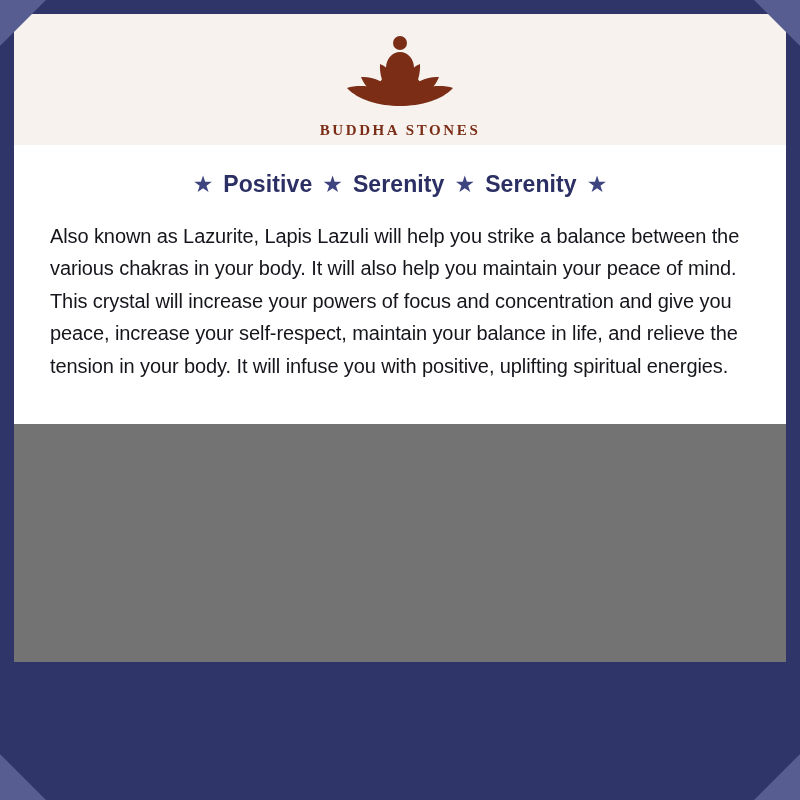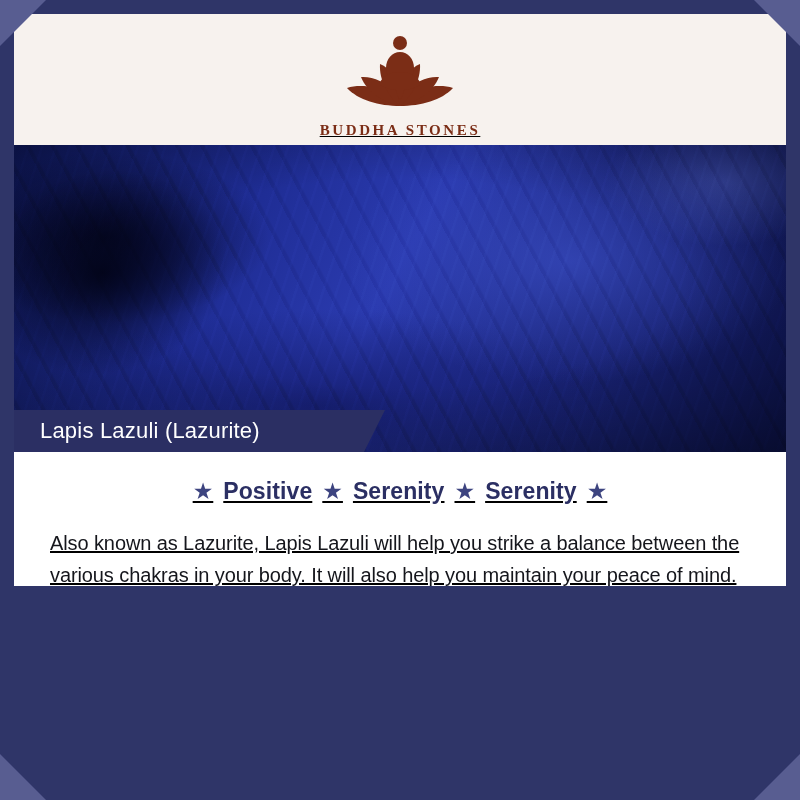--- a/index.html
+++ b/index.html
@@ -48,25 +48,24 @@
     bottom: 0; right: 0;
     border-bottom: 46px solid #585d91;
     border-left: 46px solid transparent;
   }
 
   .inner {
     position: absolute;
     left: 14px;
     top: 14px;
     width: 772px;
-    height: 572px;
+    height: 648px;
     background: #737373;
     overflow: hidden;
     z-index: 2;
-    text-decoration: underline;
   }
 
   
   .header {
     position: relative;
     height: 131px;
     background: #f7f2ee;
     display: flex;
     flex-direction: column;
     align-items: center;
@@ -268,29 +267,20 @@
               <path d="M75 22 C67 22 61 29 61 38 C61 44 64 49 69 52 L81 52 C86 49 89 44 89 38 C89 29 83 22 75 22 Z"></path>
               <path d="M54 54 C58 45 66 42 75 42 C84 42 92 45 96 54 C90 58 84 60 75 60 C66 60 60 58 54 54 Z"></path>
             </g>
           </svg>
         </span>
         <div class="brand-name">BUDDHA STONES</div>
       </div>
     </div>
 
 
-    <div class="photo">
-      <div class="photo-bg"></div>
-      <div class="photo-streaks"></div>
-      <div class="photo-dark-left"></div>
-      <div class="photo-vignette"></div>
-      <div class="caption-strip">
-        <span class="caption-text">Lapis Lazuli (Lazurite)</span>
-      </div>
-    </div>
 
     <div class="content">
       <div class="keywords">
         <span class="kw-star">★</span>
         <span class="kw-word">Positive</span>
         <span class="kw-star">★</span>
         <span class="kw-word">Serenity</span>
         <span class="kw-star">★</span>
         <span class="kw-word">Serenity</span>
         <span class="kw-star">★</span>

